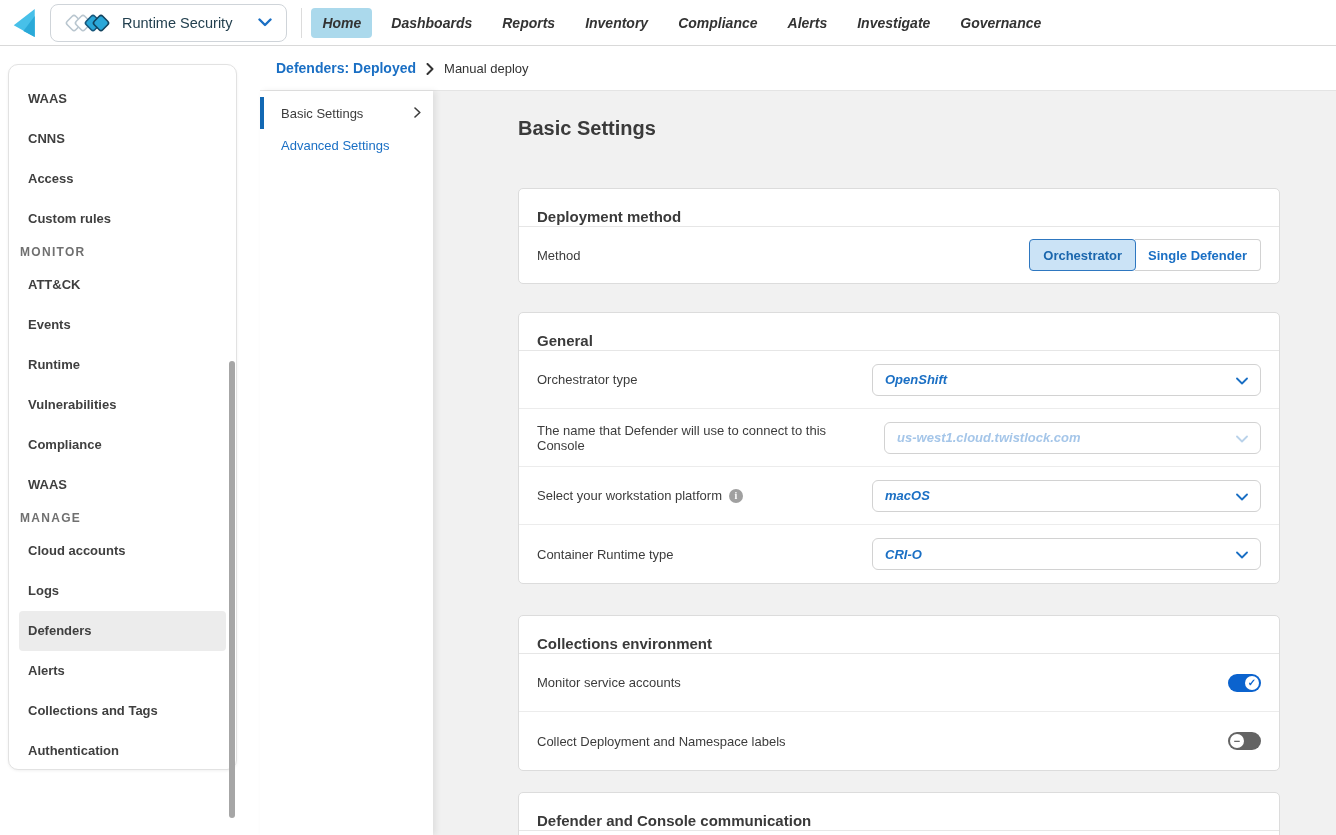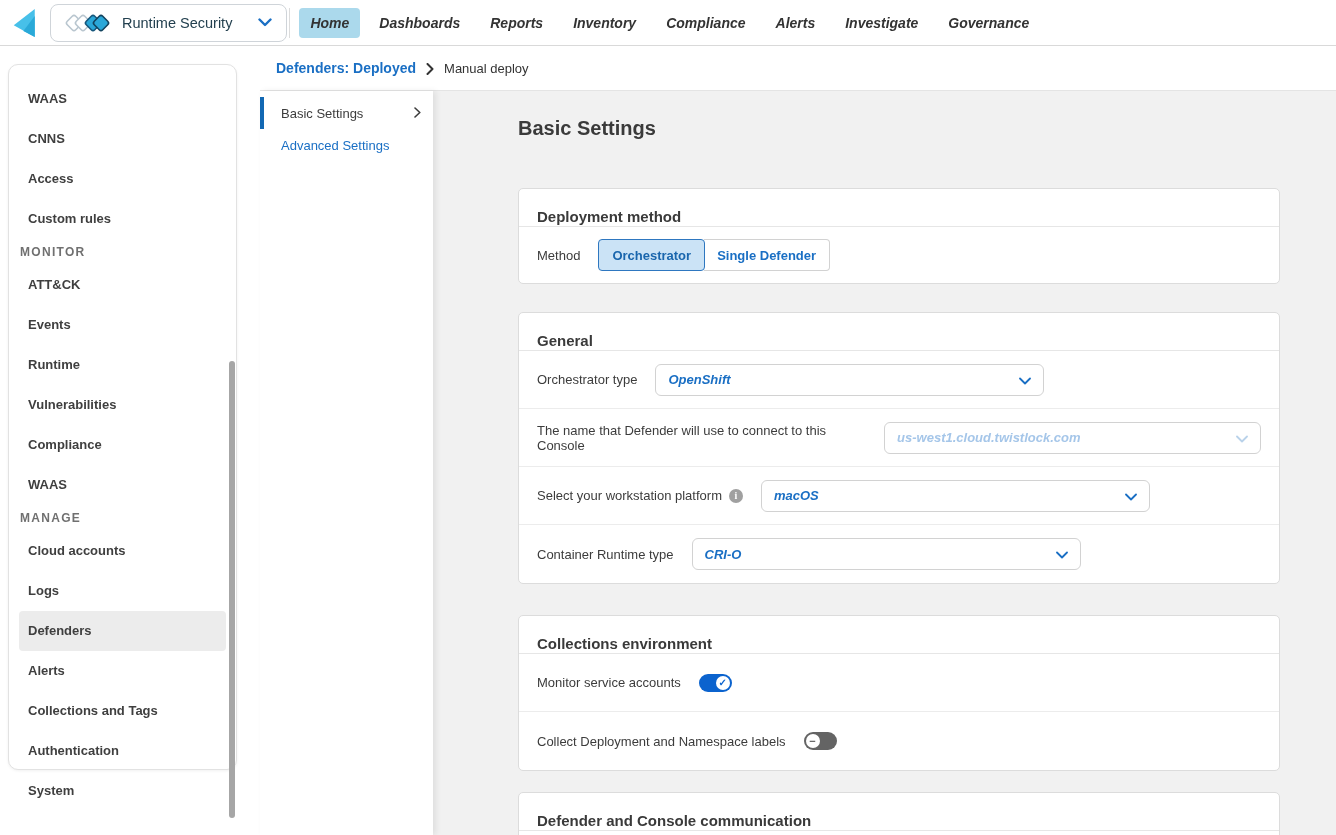--- a/index.html
+++ b/index.html
@@ -4,21 +4,21 @@
 <style>
   * { margin:0; padding:0; box-sizing:border-box; }
   html,body { width:1336px; height:835px; overflow:hidden; background:#fff;
     font-family:"Liberation Sans", sans-serif; -webkit-font-smoothing:antialiased; }
 
   
   .topbar { height:46px; display:flex; align-items:center; background:#fff;
     border-bottom:1px solid #d9d9d9; padding-left:8px; position:relative; z-index:5; }
   .logo { margin:0 10px 0 4px; display:flex; align-items:center; }
   .product-selector { display:flex; align-items:center; height:38px; border:1px solid #cfd4d9;
-    border-radius:8px; background:#fff; padding:0 14px; margin-right:2px; cursor:pointer; }
+    border-radius:8px; background:#fff; padding:0 14px; margin-right:14px; cursor:pointer; }
   .diamonds { margin-right:9px; display:flex; }
   .product-label { font-size:14.5px; color:#23404f; }
   .selector-chevron { margin-left:26px; display:flex; }
   .topbar-divider { width:1px; height:30px; background:#dcdcdc; margin-right:9px; }
   .nav { display:flex; align-items:center; }
   .nav-item { font-size:14px; font-weight:700; color:#333; padding:7px 11px; margin-right:8px;
     border-radius:4px; cursor:pointer; white-space:nowrap;font-style:italic; }
   .nav-item.active { background:#abd9ec; }
 
   
@@ -52,21 +52,21 @@
   .subnav-item.plain { padding-left:21px; color:#1a6fc4; }
 
   
   .main-pane { position:absolute; left:433px; top:45px; right:0; bottom:0; background:#f1f1f1;
     padding:24px 56px 0 85px; overflow:hidden; }
   .page-title { font-size:20px; line-height:26px; font-weight:700; color:#3a3a3a; }
 
   .card { background:#fff; border:1px solid #dcdcdc; border-radius:5px; width:762px; }
   .card-header { height:38px; line-height:37px; padding:9px 18px; font-size:15px; font-weight:700;
     color:#3a3a3a; border-bottom:1px solid #e6e6e6; }
-  .card-row { display:flex; align-items:center; padding:0 18px;
+  .card-row { display:flex; align-items:center; justify-content:space-between; padding:0 18px;
     border-bottom:1px solid #ececec;gap:18px; }
   .card-row:last-child { border-bottom:none; }
   .row-56 { height:56px; } .row-58 { height:58px; }
   .row-label { font-size:13px; color:#3c3c3c; display:flex; align-items:center; }
 
   .card-deployment { margin-top:47px; }
   .card-general { margin-top:28px; }
   .card-orchestrator { margin-top:31px; }
   .card-communication { margin-top:21px; min-height:60px; }
 
@@ -171,21 +171,20 @@
     <div class="side-item">Vulnerabilities</div>
     <div class="side-item">Compliance</div>
     <div class="side-item">WAAS</div>
     <div class="side-header">MANAGE</div>
     <div class="side-item">Cloud accounts</div>
     <div class="side-item">Logs</div>
     <div class="side-item selected">Defenders</div>
     <div class="side-item">Alerts</div>
     <div class="side-item">Collections and Tags</div>
     <div class="side-item">Authentication</div>
-    <div class="side-item">System</div>
     <div class="side-scrollbar"></div>
   </div>
 
   <div class="subsidebar">
     <div class="subnav-item selected">
       <span>Basic Settings</span>
       <span>
         <svg width="7" height="11" viewBox="0 0 7 11">
             <path d="M1 1 L5.8 5.5 L1 10" stroke="#3c3c3c" stroke-width="1.6" fill="none" stroke-linecap="round" stroke-linejoin="round"></path>
           </svg>

